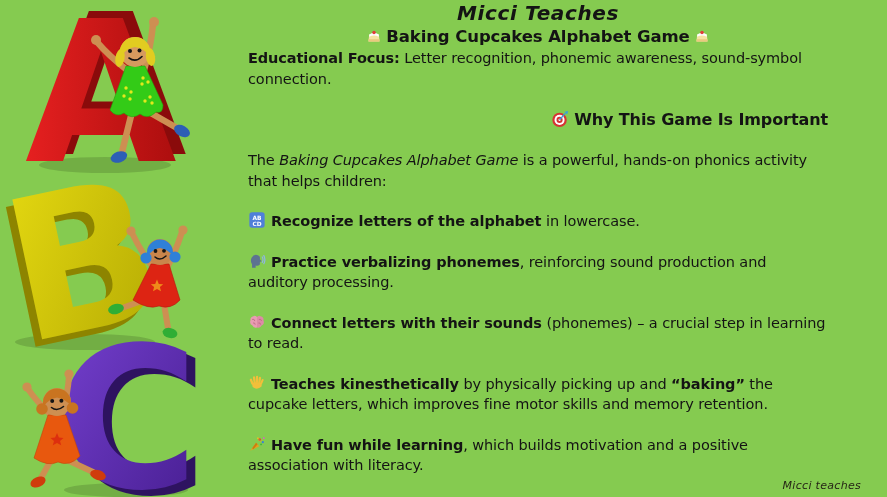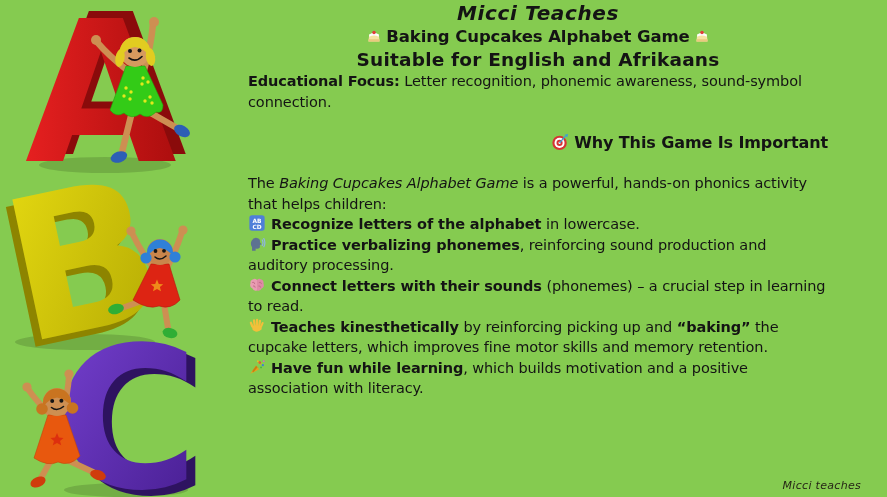--- a/index.html
+++ b/index.html
@@ -30,21 +30,21 @@
   }
   .subtitle { font-size: 16.5px; font-weight: bold; line-height: 23px; }
   .tagline { font-size: 18.5px; font-weight: bold; line-height: 23px; letter-spacing: 0.2px; }
   p { margin: 0; }
   .focus { margin: 0; }
   .section-head {
     margin-top: 20px; font-size: 16px; font-weight: bold; line-height: 21px;
     text-align: right;
   }
   .intro { margin-top: 20px; }
-  .bullet { }
+  .bullet { margin-top: 20px; }
   b { font-weight: bold; }
   i { font-style: italic; }
 
   .bi {
     display: inline-block; width: 18px; height: 18px;
     vertical-align: -3px; margin-right: 5px;
   }
   .bi-sm { width: 16px; height: 16px; vertical-align: -2px; margin: 0 4px; }
 
   .signature {
@@ -169,21 +169,20 @@
         <circle cx="10" cy="5.5" r="2.2" fill="#e23b3b"></circle>
         <rect x="3.2" y="14" width="13.6" height="3" fill="#e9c97e"></rect>
       </svg><span>Baking Cupcakes Alphabet Game</span><svg class="bi bi-sm" viewBox="0 0 20 20">
         <polygon points="3,17 17,17 16,8 4,8" fill="#f6e3a1"></polygon>
         <path d="M4,8 Q10,4 16,8 L16,11 Q10,8 4,11 Z" fill="#fdfdfd"></path>
         <circle cx="10" cy="5.5" r="2.2" fill="#e23b3b"></circle>
         <rect x="3.2" y="14" width="13.6" height="3" fill="#e9c97e"></rect>
       </svg>
     </div>
 
-    <div class="tagline center">Suitable for English and Afrikaans</div>
 
     <p class="focus"><b>Educational Focus:</b><span> Letter recognition, phonemic awareness, sound-symbol connection.</span></p>
 
     <div class="section-head">
       <svg class="bi" viewBox="0 0 20 20">
         <circle cx="9.5" cy="11" r="8" fill="#d63333"></circle>
         <circle cx="9.5" cy="11" r="5.6" fill="#ffffff"></circle>
         <circle cx="9.5" cy="11" r="3.4" fill="#d63333"></circle>
         <circle cx="9.5" cy="11" r="1.2" fill="#ffffff"></circle>
         <line x1="9.5" y1="11" x2="16" y2="3.5" stroke="#3aa0d8" stroke-width="1.6"></line>
@@ -219,21 +218,21 @@
     <p class="bullet">
       <svg class="bi" viewBox="0 0 20 20">
         <g fill="#f2bf3a">
           <rect x="2.8" y="5" width="2.5" height="7" rx="1.25" transform="rotate(-22 4 8.5)"></rect>
           <rect x="5.8" y="2.6" width="2.5" height="8" rx="1.25" transform="rotate(-8 7 6.6)"></rect>
           <rect x="8.8" y="2" width="2.5" height="8.2" rx="1.25"></rect>
           <rect x="11.7" y="3" width="2.5" height="7.6" rx="1.25" transform="rotate(9 12.9 6.8)"></rect>
           <rect x="14.3" y="5.4" width="2.3" height="6.2" rx="1.15" transform="rotate(24 15.4 8.5)"></rect>
           <path d="M4.2,9.8 Q10,8.2 15.4,10.2 L15,14 Q10.2,18.5 5.2,14.5 Z"></path>
         </g>
-      </svg><b>Teaches kinesthetically</b><span> by reinforcing picking up and </span><b>“baking”</b><span> the cupcake letters, which improves fine motor skills and memory retention.</span>
+      </svg><b>Teaches kinesthetically</b><span> by physically picking up and </span><b>“baking”</b><span> the cupcake letters, which improves fine motor skills and memory retention.</span>
     </p>
 
     <p class="bullet">
       <svg class="bi" viewBox="0 0 20 20">
         <polygon points="2.5,17.5 9,8.5 12.5,12.5" fill="#e8a01e"></polygon>
         <polygon points="4.6,14.6 9,8.5 10.7,10.4 6,15.9" fill="#c97f10"></polygon>
         <circle cx="13" cy="5" r="1.3" fill="#e23b3b"></circle>
         <circle cx="16.5" cy="8" r="1.2" fill="#3a7fd8"></circle>
         <circle cx="14.5" cy="10.5" r="1" fill="#3fb53a"></circle>
         <circle cx="11" cy="3.6" r="1" fill="#e8c020"></circle>

